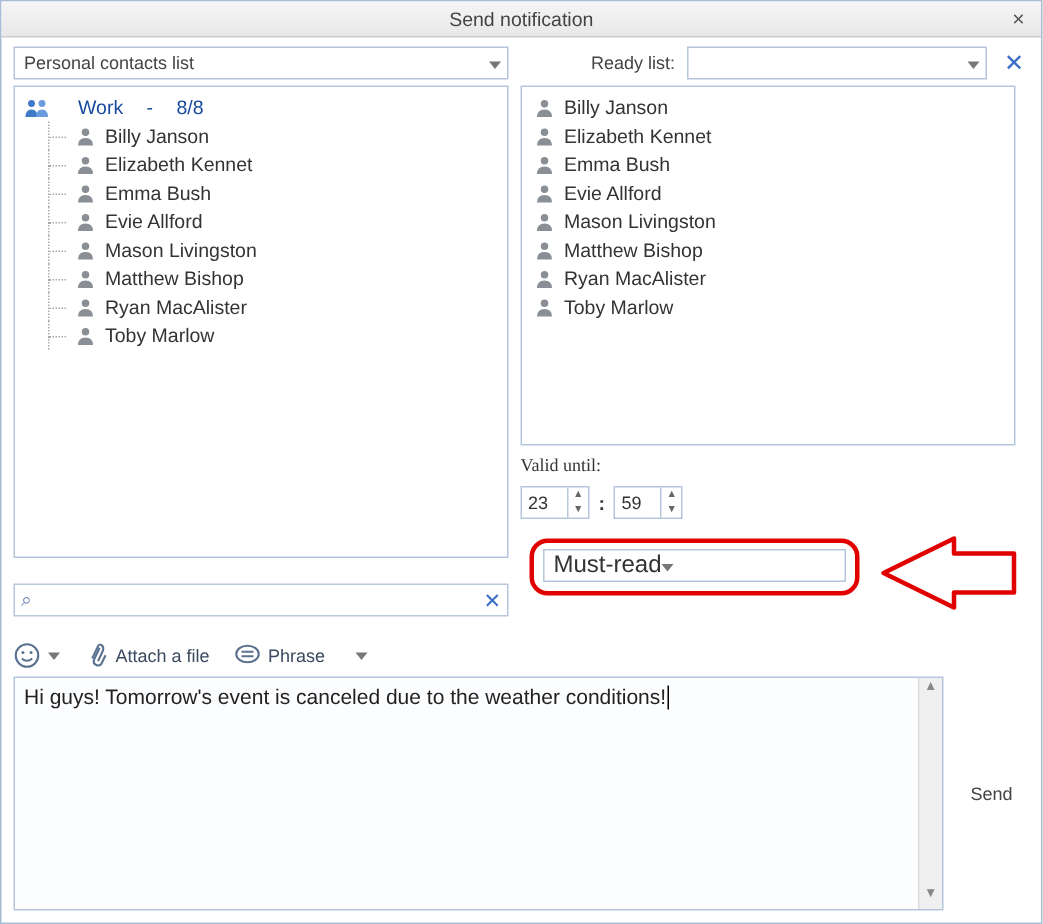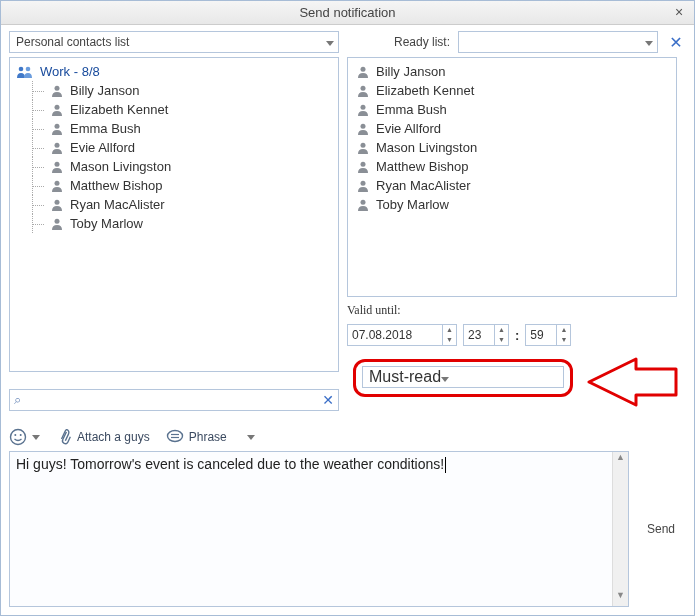--- a/index.html
+++ b/index.html
@@ -89,20 +89,21 @@
   .tree-root {
     padding: 4px 2px;
   }
   .tree-group {
     display: flex;
     align-items: center;
     padding: 2px 4px;
     color: #174a9c;
     font-weight: normal;
     cursor: pointer;
+    gap: 12px;
   }
   .tree-group svg { margin-right: 6px; flex-shrink: 0; }
   .tree-children { margin-left: 14px; }
   .tree-item {
     display: flex;
     align-items: center;
     padding: 2px 4px 2px 24px;
     position: relative;
     color: #333;
     cursor: pointer;
@@ -437,27 +438,20 @@
               <svg class="person-svg" width="14" height="14" viewBox="0 0 14 14">
                 <circle cx="7" cy="4.2" r="2.5" fill="#8a8f96"></circle>
                 <path d="M2 13 Q2 8 7 8 Q12 8 12 13 Z" fill="#8a8f96"></path>
               </svg>
               <span>Toby Marlow</span>
             </div>
           </div>
       </div>
       <div class="valid-row">
         <div class="valid-label">Valid until:</div>
-        <div class="date-input">
-          <span>07.08.2018</span>
-          <div class="spin">
-              <div>▲</div>
-              <div>▼</div>
-            </div>
-        </div>
         <div class="num-input">
           <span>23</span>
           <div class="spin">
               <div>▲</div>
               <div>▼</div>
             </div>
         </div>
         <span class="colon">:</span>
         <div class="num-input">
           <span>59</span>
@@ -497,21 +491,21 @@
         <circle cx="11.7" cy="7" r="1" fill="#5a728f"></circle>
         <path d="M5.5 11 Q9 14 12.5 11" fill="none" stroke="#5a728f" stroke-width="1.3"></path>
       </svg>
       <span class="tri-down"></span>
     </div>
     <div class="tbtn">
       <svg width="16" height="16" viewBox="0 0 16 16">
         <path d="M12 4 L6 10 Q4 12 6 14 Q8 16 10 14 L14 10" fill="none" stroke="#5a728f" stroke-width="1.4" transform="rotate(-20 8 8)"></path>
         <path d="M5 9 L11 3 Q13 1 14 3 Q15 5 13 7 L8 12" fill="none" stroke="#5a728f" stroke-width="1.4" transform="rotate(-20 8 8)"></path>
       </svg>
-      <span>Attach a guys</span>
+      <span>Attach a file</span>
     </div>
     <div class="tbtn">
       <svg width="18" height="16" viewBox="0 0 18 16">
         <ellipse cx="9" cy="7" rx="7.5" ry="5.5" fill="none" stroke="#5a728f" stroke-width="1.4"></ellipse>
         <line x1="5" y1="5.5" x2="13" y2="5.5" stroke="#5a728f" stroke-width="1.2"></line>
         <line x1="5" y1="8.5" x2="13" y2="8.5" stroke="#5a728f" stroke-width="1.2"></line>
       </svg>
       <span>Phrase</span>
       <span style="width:10px"></span>
       <span class="tri-down"></span>

